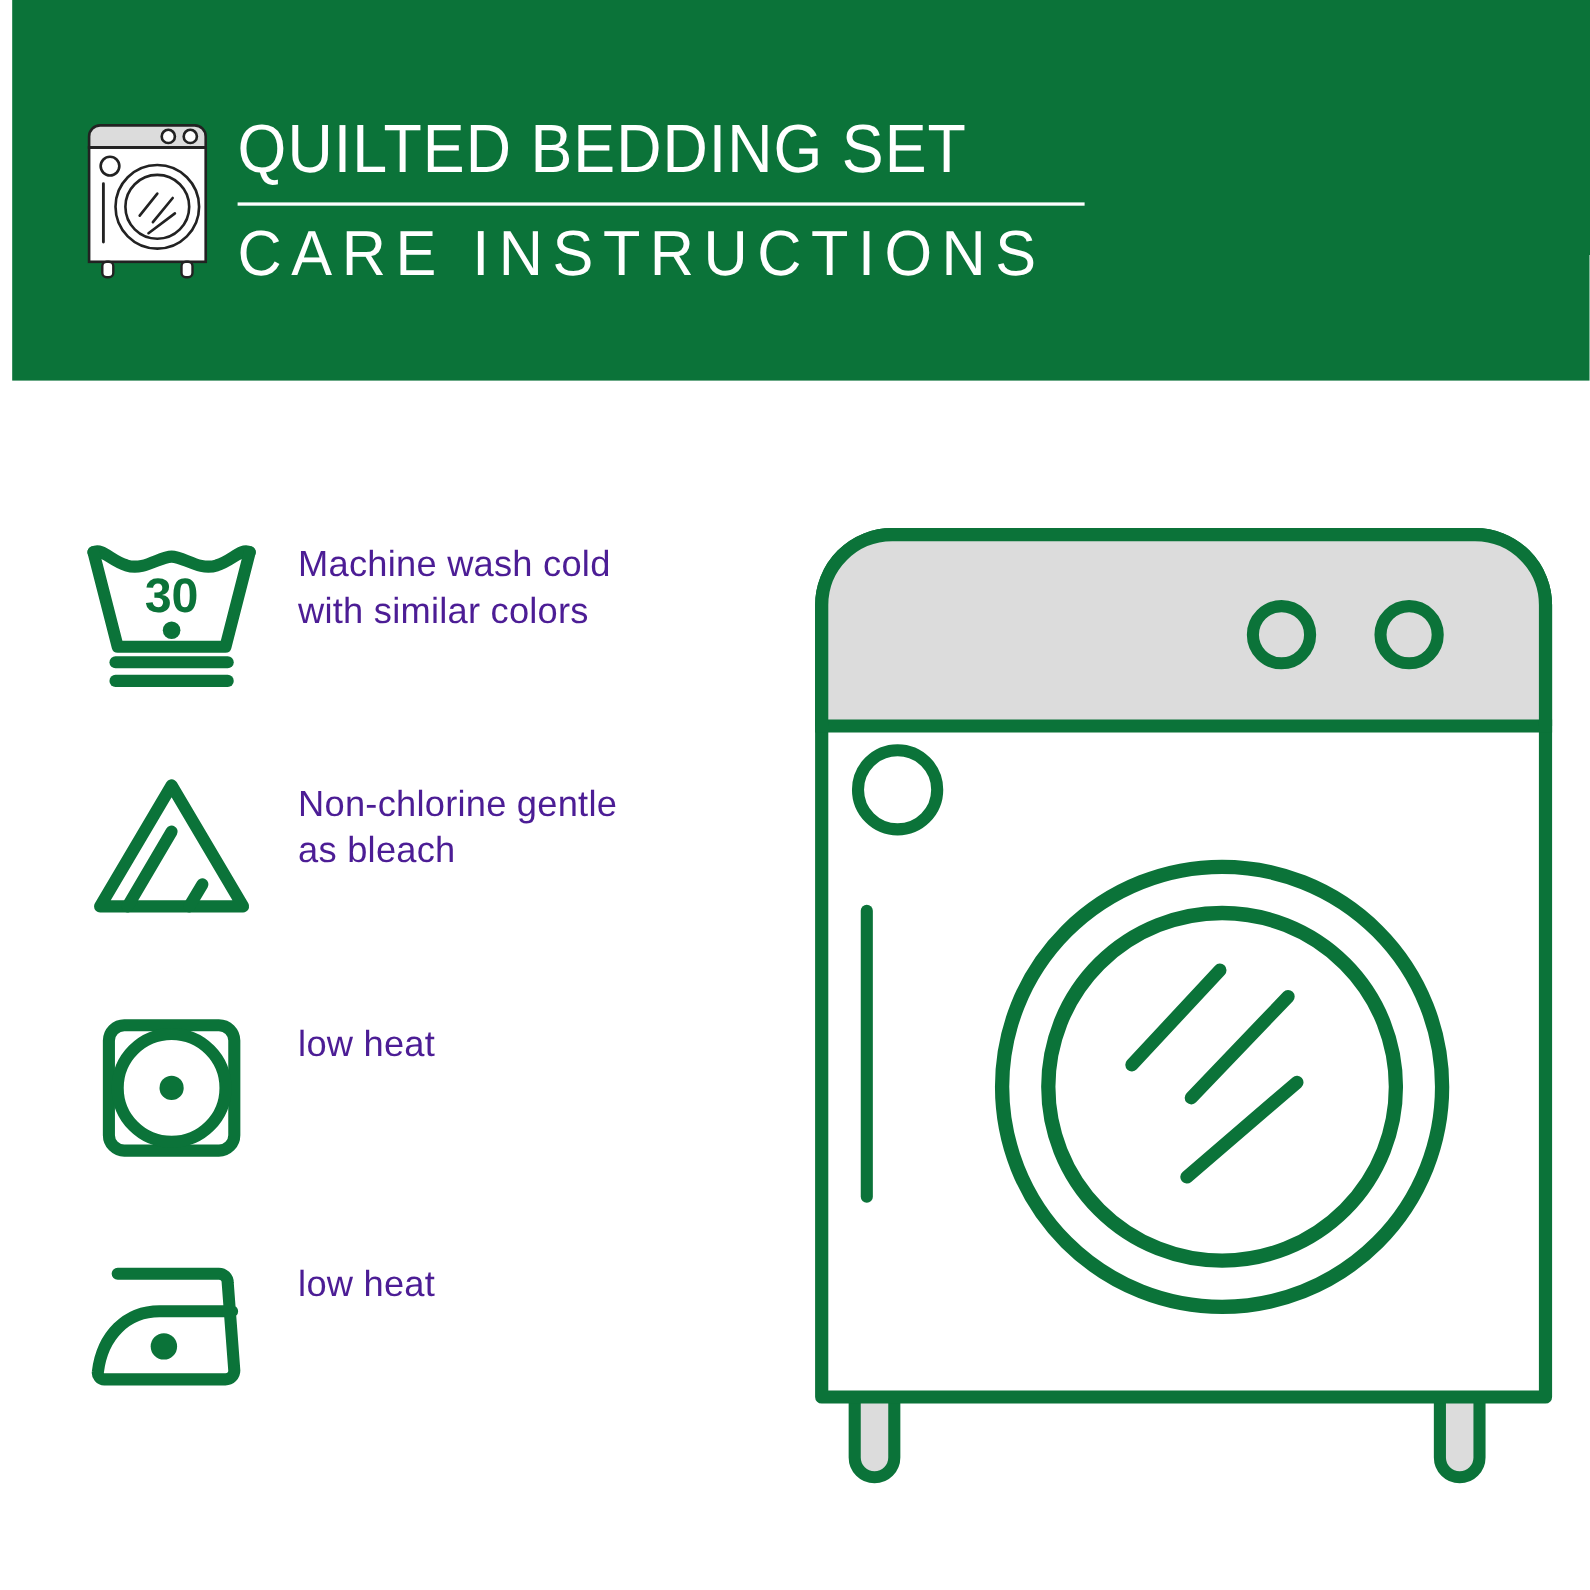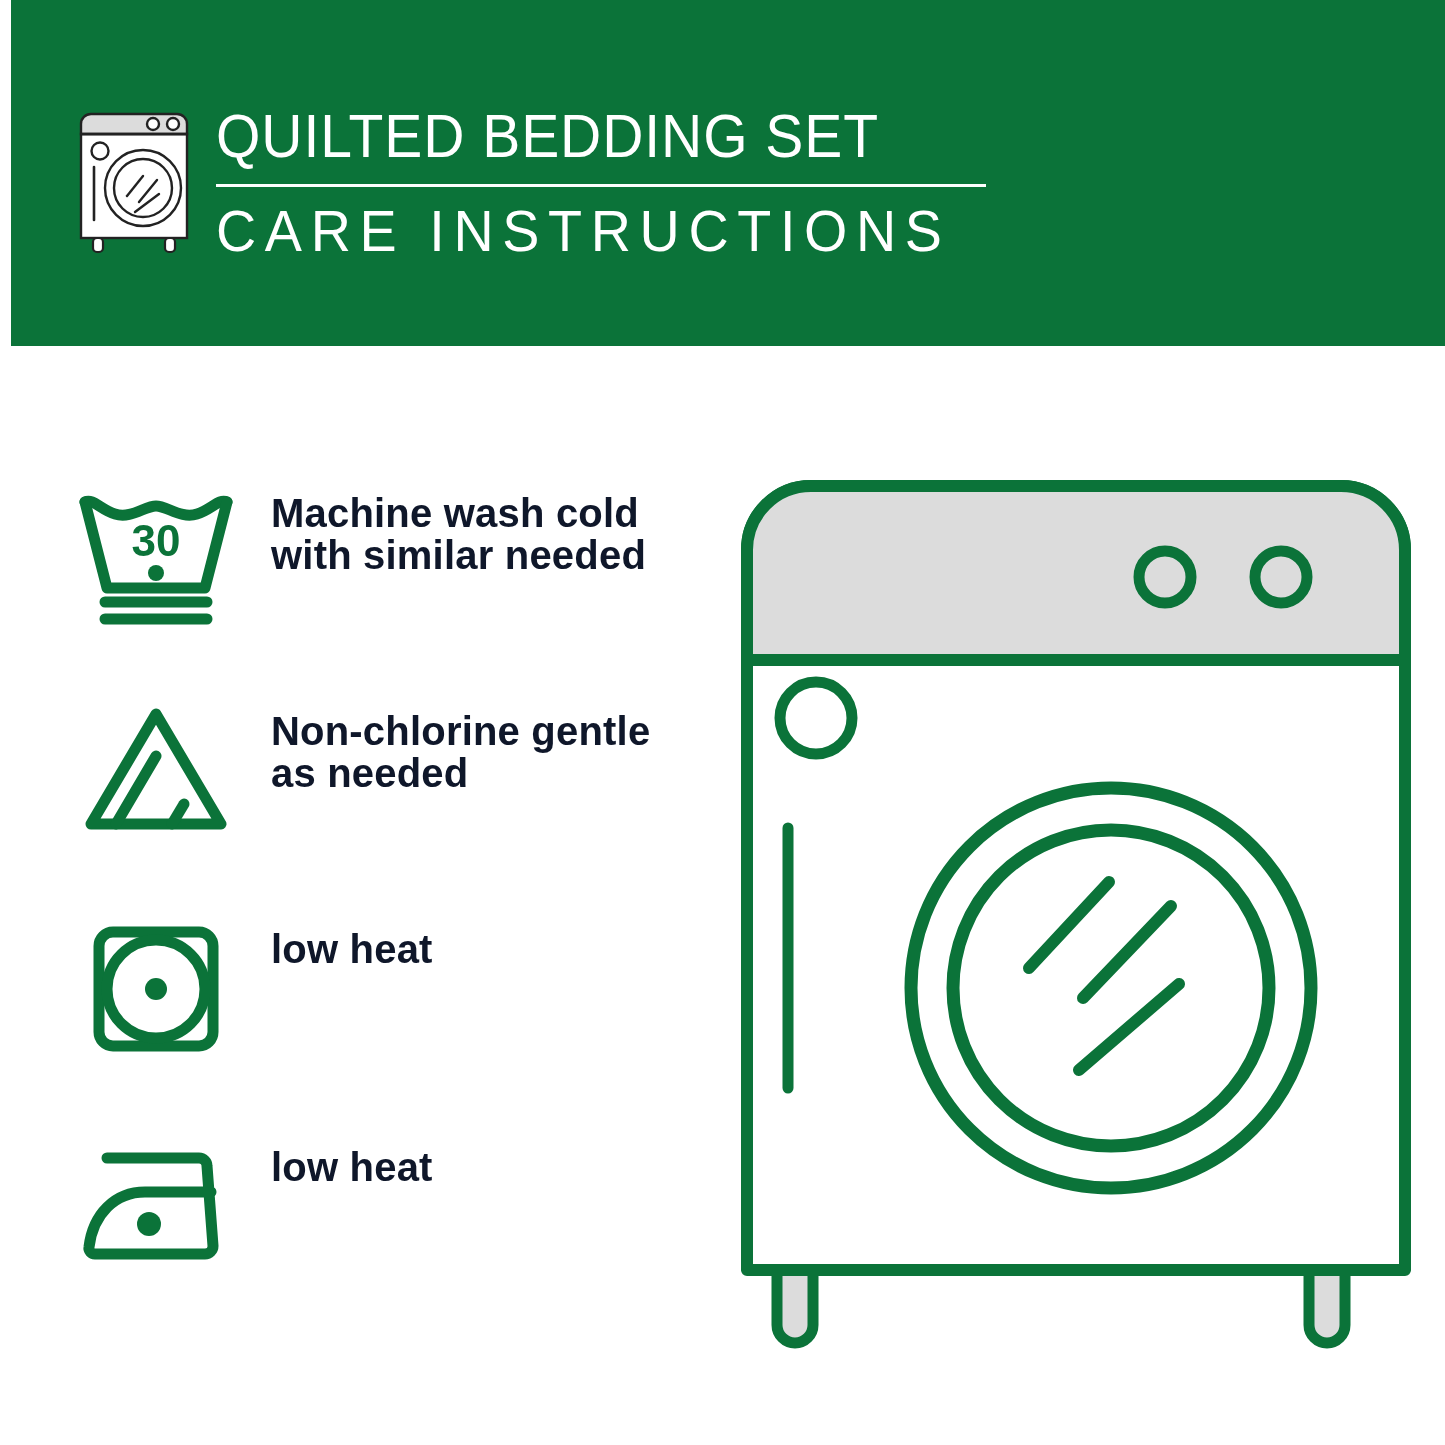--- a/index.html
+++ b/index.html
@@ -83,24 +83,24 @@
   .instr-icon {
     width: 200px;
     flex: 0 0 200px;
     display: flex;
     align-items: flex-end;
     justify-content: flex-start;
     padding-top: 10px;
   }
   .instr-text {
     flex: 1;
-    color: #0f172a;
-    font-size: 40px;
+    color: #4c1d95;
+    font-size: 33px;
     line-height: 42px;
-    font-weight: 700;
+    font-weight: 400;
     letter-spacing: 0.2px;
     padding-top: 22px;
   }
   .instr-text .tline { display: block; }
 
   
   #washer-illustration {
     position: absolute;
     left: 720px;
     top: 470px;
@@ -159,37 +159,37 @@
             <path d="M14 22 L 36 108 L 134 108 L 156 22"></path>
             <line x1="34" y1="122" x2="136" y2="122"></line>
             <line x1="34" y1="139" x2="136" y2="139"></line>
           </g>
           <text x="85" y="76" text-anchor="middle" font-family="Liberation Sans, sans-serif" font-size="44" font-weight="700" fill="#0b7339">30</text>
           <circle cx="85" cy="93" r="8" fill="#0b7339"></circle>
         </svg>
       </div>
       <div class="instr-text">
         <span class="tline">Machine wash cold</span>
-        <span class="tline">with similar needed</span>
+        <span class="tline">with similar colors</span>
       </div>
     </div>
 
     <div class="instr-row">
       <div class="instr-icon">
         <svg viewBox="0 0 170 150" width="170" height="150" aria-hidden="true">
           <g fill="none" stroke="#0b7339" stroke-width="11" stroke-linecap="round" stroke-linejoin="round">
             <path d="M85 16 L 150 126 L 20 126 Z"></path>
             <line x1="85" y1="58" x2="45" y2="126"></line>
             <line x1="113" y1="106" x2="101" y2="126"></line>
           </g>
         </svg>
       </div>
       <div class="instr-text">
         <span class="tline">Non-chlorine gentle</span>
-        <span class="tline">as needed</span>
+        <span class="tline">as bleach</span>
       </div>
     </div>
 
     <div class="instr-row">
       <div class="instr-icon">
         <svg viewBox="0 0 170 150" width="170" height="150" aria-hidden="true">
           <g fill="none" stroke="#0b7339" stroke-width="11" stroke-linecap="round" stroke-linejoin="round">
             <rect x="28" y="16" width="114" height="114" rx="14"></rect>
             <circle cx="85" cy="73" r="49"></circle>
           </g>

